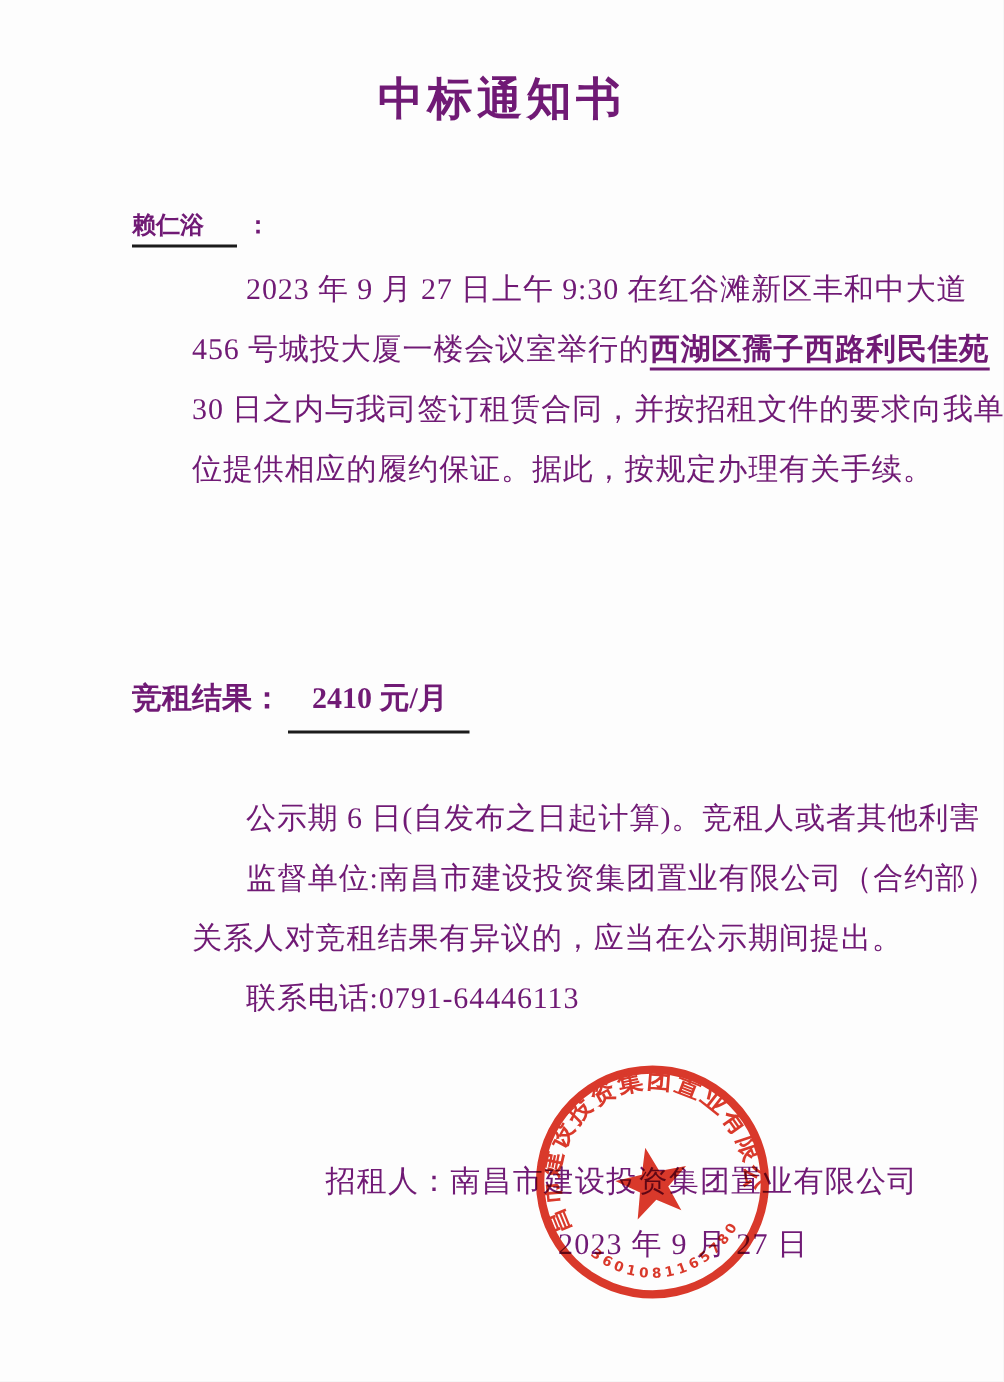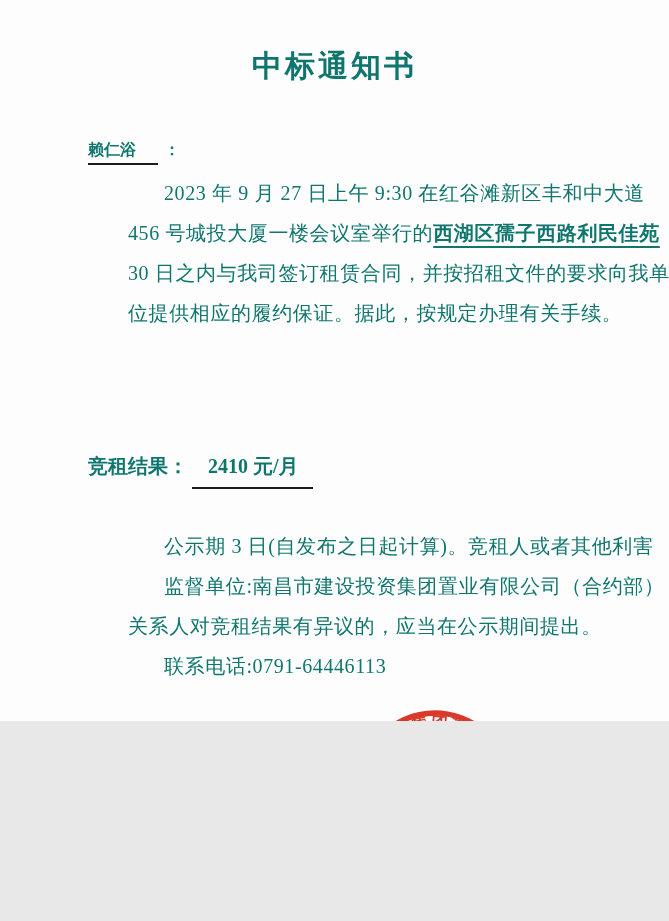--- a/index.html
+++ b/index.html
@@ -3,23 +3,23 @@
 <meta charset="utf-8">
 <style>
   html, body { margin: 0; padding: 0; }
   body {
     width: 669px; height: 921px;
     background: #e8e8e8;
     font-family: "Liberation Serif", "DejaVu Serif", serif;
   }
   .page {
     position: relative;
-    width: 669px; height: 721px;
+    width: 669px; height: 921px;
     background: #fdfdfd;
-    color: #0f766e;
+    color: #701a75;
     overflow: hidden;
   }
   .title {
     position: absolute; top: 46px; left: 0;
     width: 100%; margin: 0;
     text-align: center;
     font-size: 30px; font-weight: bold;
     letter-spacing: 3px;
   }
   .recipient {
@@ -96,21 +96,21 @@
     <div class="line"><span>456 号城投大厦一楼会议室举行的</span><span class="em">西湖区孺子西路利民佳苑</span></div>
     <div class="line"><span>30 日之内与我司签订租赁合同，并按招租文件的要求向我单</span></div>
     <div class="line"><span>位提供相应的履约保证。据此，按规定办理有关手续。</span></div>
   </div>
 
   <div class="result">
     <span>竞租结果：</span><span class="value">2410 元/月</span>
   </div>
 
   <div class="block notice">
-    <div class="line ind"><span>公示期 3 日(自发布之日起计算)。竞租人或者其他利害</span></div>
+    <div class="line ind"><span>公示期 6 日(自发布之日起计算)。竞租人或者其他利害</span></div>
     <div class="line ind"><span>监督单位:南昌市建设投资集团置业有限公司（合约部）</span></div>
     <div class="line"><span>关系人对竞租结果有异议的，应当在公示期间提出。</span></div>
     <div class="line ind"><span>联系电话:0791-64446113</span></div>
   </div>
 
   <div class="sig-line">招租人：南昌市建设投资集团置业有限公司</div>
   <div class="sig-date">2023 年 9 月 27 日</div>
 
   <div class="seal">
     <svg viewBox="0 0 160 160" xmlns="http://www.w3.org/2000/svg">

